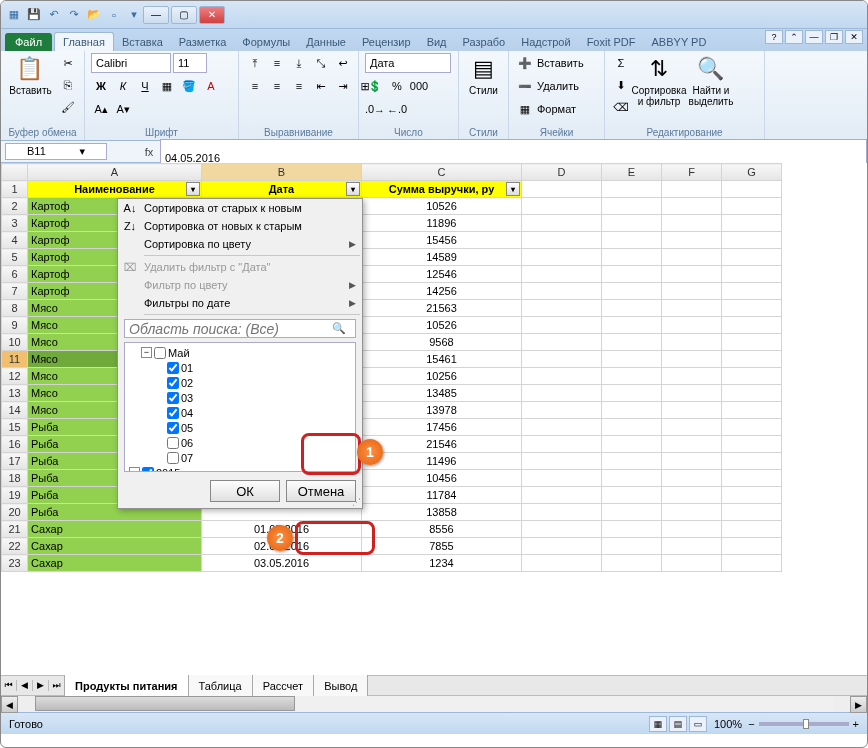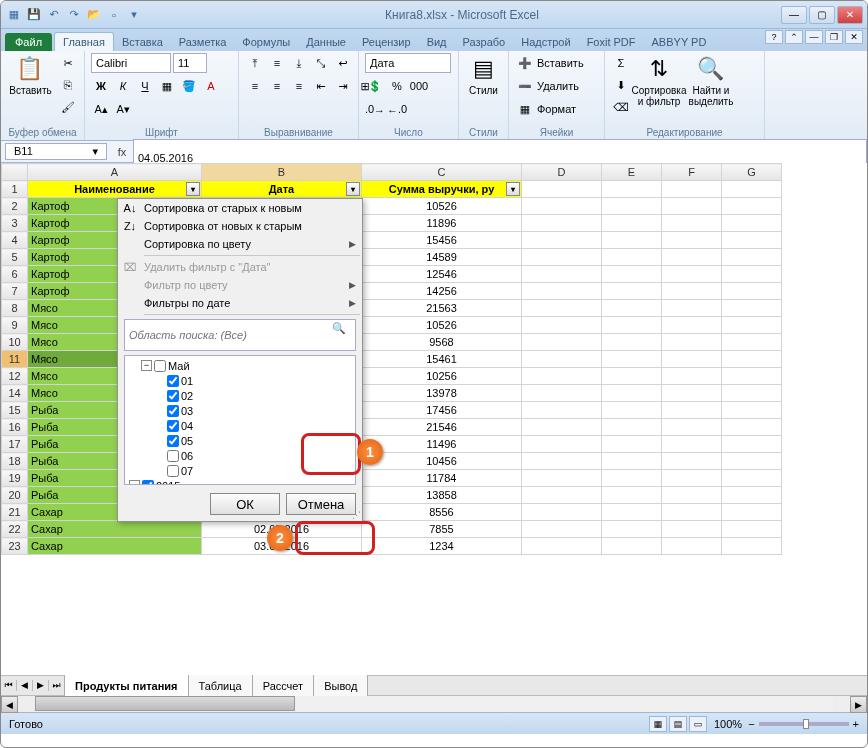--- a/index.html
+++ b/index.html
@@ -20,22 +20,22 @@
 .rgroup-content { display:flex; align-items:flex-start; gap:4px; flex:1; }
 .rgroup-label { text-align:center; color:#5a7a9a; font-size:10px; padding-top:1px; }
 .big-btn { display:flex; flex-direction:column; align-items:center; width:48px; cursor:pointer; }
 .big-btn .icon { width:32px; height:32px; display:flex; align-items:center; justify-content:center; font-size:22px; }
 .big-btn .lbl { font-size:10px; text-align:center; line-height:1.1; }
 .stack { display:flex; flex-direction:column; gap:2px; }
 .mini-row { display:flex; gap:2px; align-items:center; }
 .mini-btn { width:20px; height:20px; border:1px solid transparent; display:flex; align-items:center; justify-content:center; font-size:11px; cursor:pointer; }
 .combo { height:20px; border:1px solid #aac; background:#fff; font-size:11px; padding:0 14px 0 4px; }
 .formula-bar { height:22px; display:flex; align-items:center; border-bottom:1px solid #9db8d6; background:#eef4fa; font-size:11px; }
-.name-box { width:102px; border:1px solid #aac; background:#fff; margin:0 4px; padding:1px 8px; display:flex; justify-content:space-between; }
-.fx-btn { width:22px; height:18px; display:flex; align-items:center; justify-content:center; color:#444; }
+.name-box { width:102px; border:1px solid #aac; background:#fff; margin:0 4px; padding:1px 21px; display:flex; justify-content:space-between; }
+.fx-btn { width:22px; height:18px; display:flex; align-items:center; justify-content:center; color:#444;margin-left:27px; }
 .formula-input { flex:1; background:#fff; border:1px solid #aac; height:18px; padding:12px 4px; }
 .sheet-area { position:relative; height:512px; overflow:hidden; background:#fff; }
 table.grid { border-collapse:collapse; font-size:11px; table-layout:fixed; }
 table.grid th, table.grid td { border:1px solid #d4d4d4; height:17px; padding:0 3px; overflow:hidden; white-space:nowrap; }
 table.grid th { background:linear-gradient(#f7f7f7,#e5e5e5); font-weight:normal; color:#333; text-align:center; position:sticky; }
 .corner { width:26px; }
 .rowhdr { width:26px; text-align:center; background:linear-gradient(#f7f7f7,#e5e5e5); }
 .col-A { width:174px; }
 .col-B { width:160px; }
 .col-C { width:160px; }
@@ -50,21 +50,21 @@
 .row-sel th { background:#f0c070 !important; }
 .row-sel td.cell-green { background:#6faa3a; }
 .colhead-hi { background:#f0d8a0 !important; }
 .filter-menu { position:absolute; left:116px; top:35px; width:246px; background:#f0f0f0; border:1px solid #919191; box-shadow:2px 2px 6px rgba(0,0,0,.3); font-size:11px; z-index:10; }
 .fm-item { display:flex; align-items:center; gap:6px; padding:3px 6px 3px 26px; position:relative; cursor:pointer; }
 .fm-item .ico { position:absolute; left:4px; width:16px; text-align:center; font-size:11px; }
 .fm-item.disabled { color:#999; }
 .fm-item .arrow { margin-left:auto; font-size:9px; color:#555; }
 .fm-sep { height:1px; background:#c8c8c8; margin:2px 2px 2px 26px; }
 .fm-search { margin:4px 6px; }
-.fm-search input { width:100%; height:32px; border:1px solid #aac; padding:0 18px 0 4px; font-size:11px; color:#888; font-style:italic; }
+.fm-search input { width:100%; height:19px; border:1px solid #aac; padding:0 18px 0 4px; font-size:14px; color:#888; font-style:italic; }
 .fm-search { position:relative; }
 .fm-search .sico { position:absolute; right:10px; top:3px; font-size:11px; color:#3a6ea5; }
 .fm-tree { margin:2px 6px; height:130px; border:1px solid #aac; background:#fff; overflow-y:scroll; padding:2px; position:relative; }
 .tree-row { display:flex; align-items:center; gap:2px; height:15px; font-size:11px; }
 .tree-exp { width:11px; height:11px; border:1px solid #888; font-size:9px; line-height:9px; text-align:center; cursor:pointer; }
 .tree-chk { width:12px; height:12px; }
 .fm-btns { display:flex; justify-content:flex-end; gap:6px; padding:6px; background:#f0f0f0; }
 .fm-btn { width:70px; height:22px; border:1px solid #888; background:linear-gradient(#fdfdfd,#e0e0e0); font-size:13px; cursor:pointer; }
 .fm-resize { position:absolute; right:1px; bottom:1px; font-size:9px; color:#888; }
 .callout { position:absolute; border:3px solid #d02020; border-radius:8px; z-index:20; pointer-events:none; }
@@ -93,21 +93,20 @@
 <div class="titlebar">
   <div class="qat">
     <span class="qat-icon">▦</span>
     <span class="qat-icon">💾</span>
     <span class="qat-icon">↶</span>
     <span class="qat-icon">↷</span>
     <span class="qat-icon">📂</span>
     <span class="qat-icon">▫</span>
     <span class="qat-icon">▾</span>
   </div>
-  <div class="title-text">Книга8.xlsx - Microsoft Excel</div>
   <div class="win-controls">
     <div class="win-btn">—</div>
     <div class="win-btn">▢</div>
     <div class="win-btn win-close">✕</div>
   </div>
 </div>
 
 <div class="mdi-controls">
   <div class="mdi-btn">?</div>
   <div class="mdi-btn">⌃</div>
@@ -394,20 +393,30 @@
           <th class="rowhdr">12</th>
   <td class="cell-green">Мясо</td>
   <td class="cell-center"></td>
   <td class="cell-center">10256</td>
   <td></td>
           <td></td>
           <td></td>
           <td></td>
         </tr>
         <tr>
+          <th class="rowhdr">13</th>
+  <td class="cell-green">Мясо</td>
+  <td class="cell-center"></td>
+  <td class="cell-center">13485</td>
+  <td></td>
+          <td></td>
+          <td></td>
+          <td></td>
+        </tr>
+        <tr>
           <th class="rowhdr">14</th>
   <td class="cell-green">Мясо</td>
   <td class="cell-center"></td>
   <td class="cell-center">13978</td>
   <td></td>
           <td></td>
           <td></td>
           <td></td>
         </tr>
         <tr>

